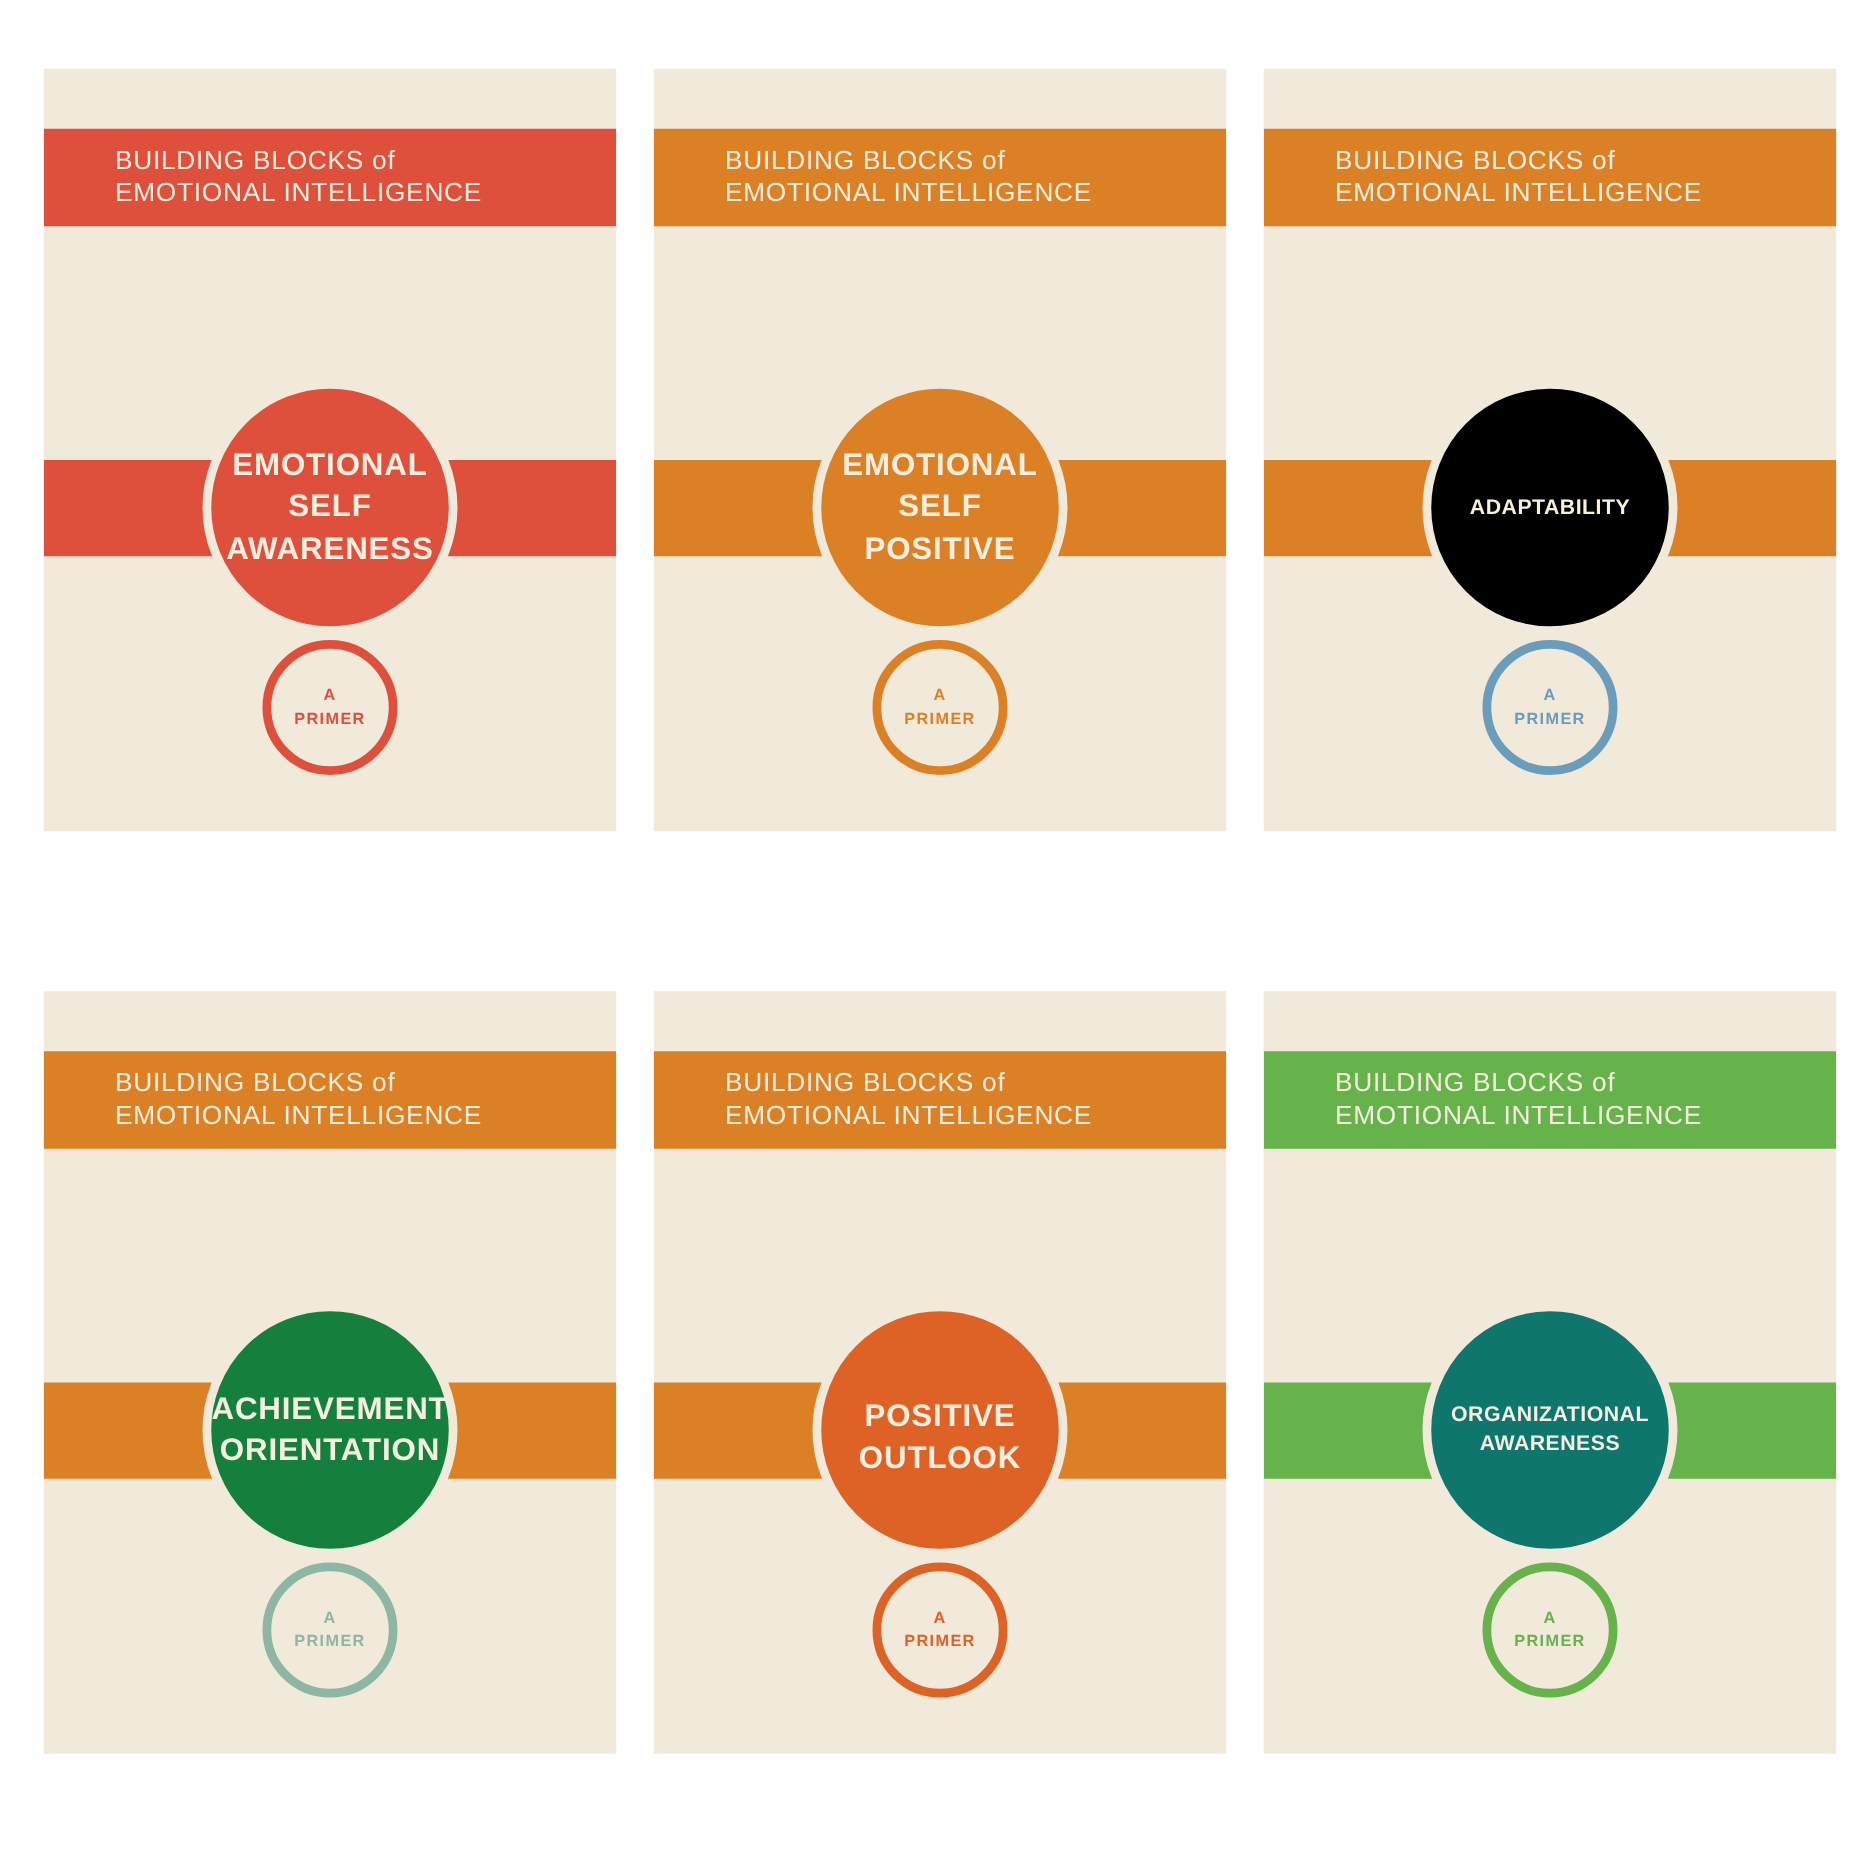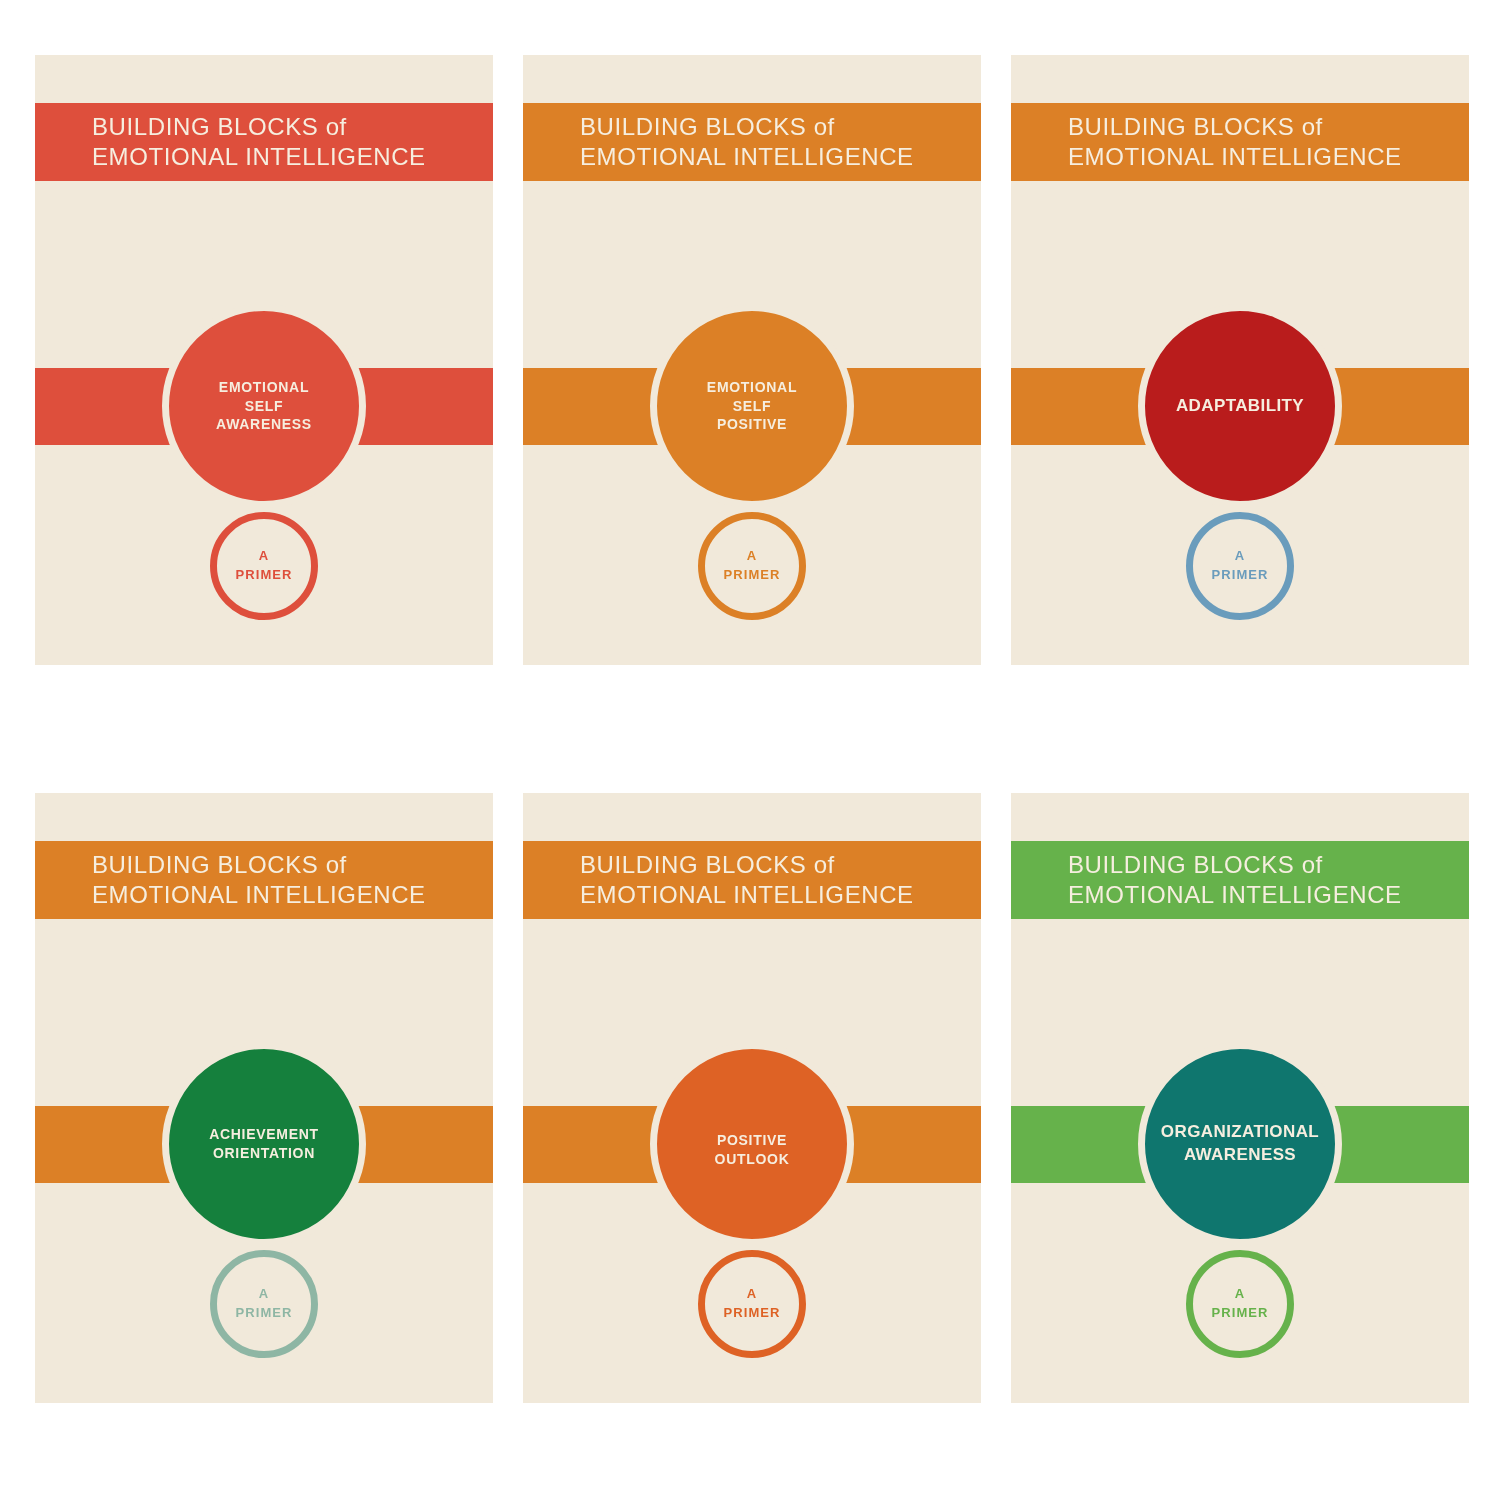--- a/index.html
+++ b/index.html
@@ -56,21 +56,21 @@
     width: 100%;
     height: 78px;
     box-sizing: border-box;
     padding-left: 57px;
     display: flex;
     flex-direction: column;
     justify-content: center;
     color: #f6eedf;
     font-family: "Liberation Sans", sans-serif;
     font-weight: 300;
-    font-size: 24px;
+    font-size: 21px;
     letter-spacing: 0.6px;
     line-height: 1.26;
     z-index: 3;
     pointer-events: none;
   }
   .title .ln { white-space: nowrap; }
 
   
   .concept {
     position: absolute;
@@ -85,21 +85,21 @@
     display: flex;
     align-items: center;
     justify-content: center;
     text-align: center;
     z-index: 4;
   }
   .concept .ctext {
     color: #f6eedf;
     font-family: "Liberation Sans", sans-serif;
     font-weight: bold;
-    font-size: 14px;
+    font-size: 25px;
     letter-spacing: 0.7px;
     line-height: 1.33;
     padding: 0 6px;
   }
   .concept.small .ctext { font-size: 17px; letter-spacing: 0.4px; }
 
   
   .primer {
     position: absolute;
     left: 50%;
@@ -176,21 +176,21 @@
       <div class="title" style="color: rgb(246, 238, 223);">
         <span class="ln">BUILDING BLOCKS of</span>
         <span class="ln">EMOTIONAL INTELLIGENCE</span>
       </div>
       <div class="primer" style="color: rgb(106, 156, 188);">
         <div class="ptext">
           <div>A</div>
           <div>PRIMER</div>
         </div>
       </div>
-      <div class="concept small" style="background: #b91c1c; border-color: rgb(241, 233, 218);">
+      <div class="concept small" style="background: #000000; border-color: rgb(241, 233, 218);">
         <div class="ctext" style="color: rgb(246, 238, 223);">
           <div>ADAPTABILITY</div>
         </div>
       </div>
     </div>
     <div class="card r1 c0" style="background: rgb(241, 233, 218);">
       <div class="band band-top" style="background: rgb(220, 128, 38);"></div>
       <div class="band band-mid" style="background: rgb(220, 128, 38);"></div>
       <div class="title" style="color: rgb(246, 238, 223);">
         <span class="ln">BUILDING BLOCKS of</span>

